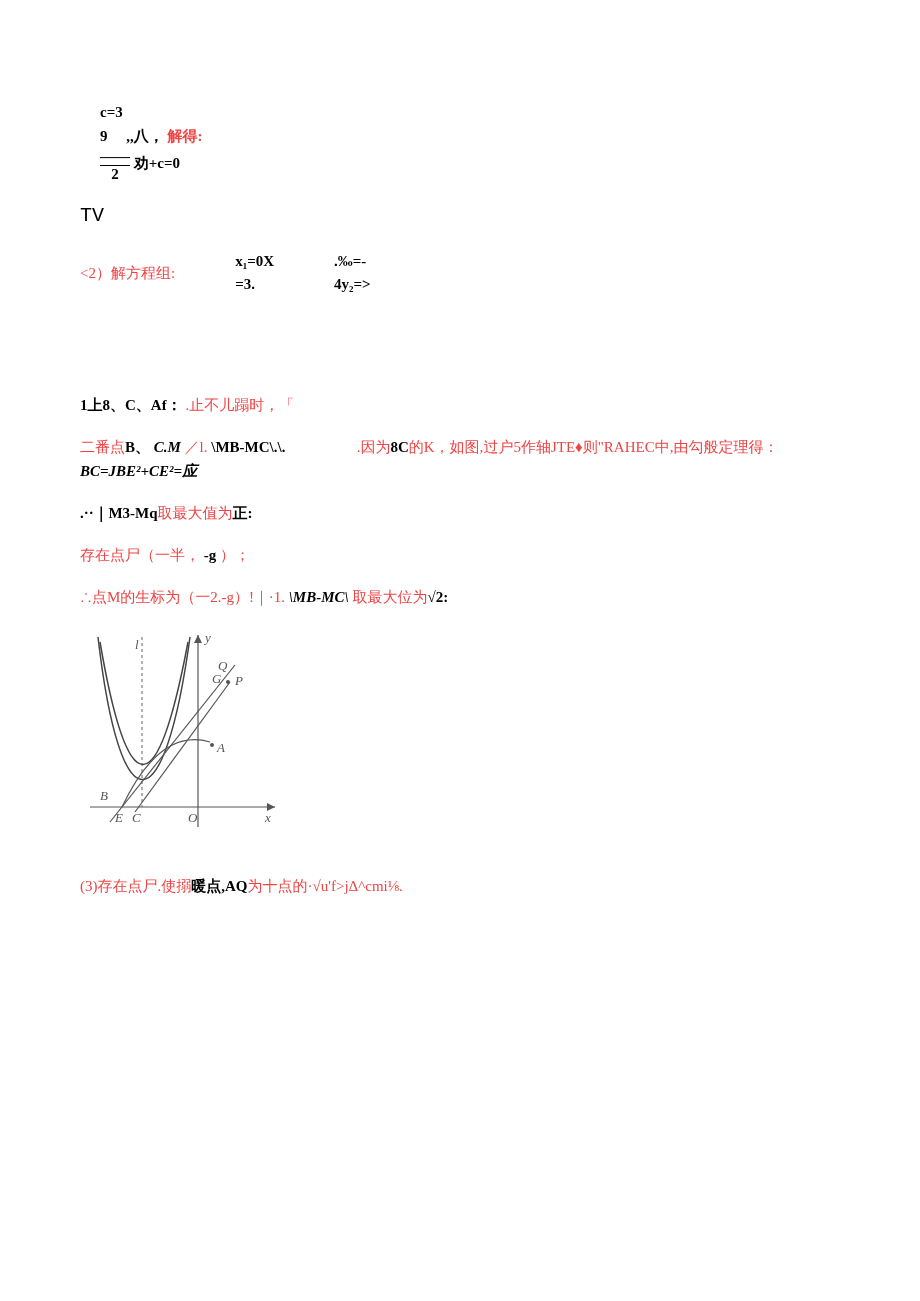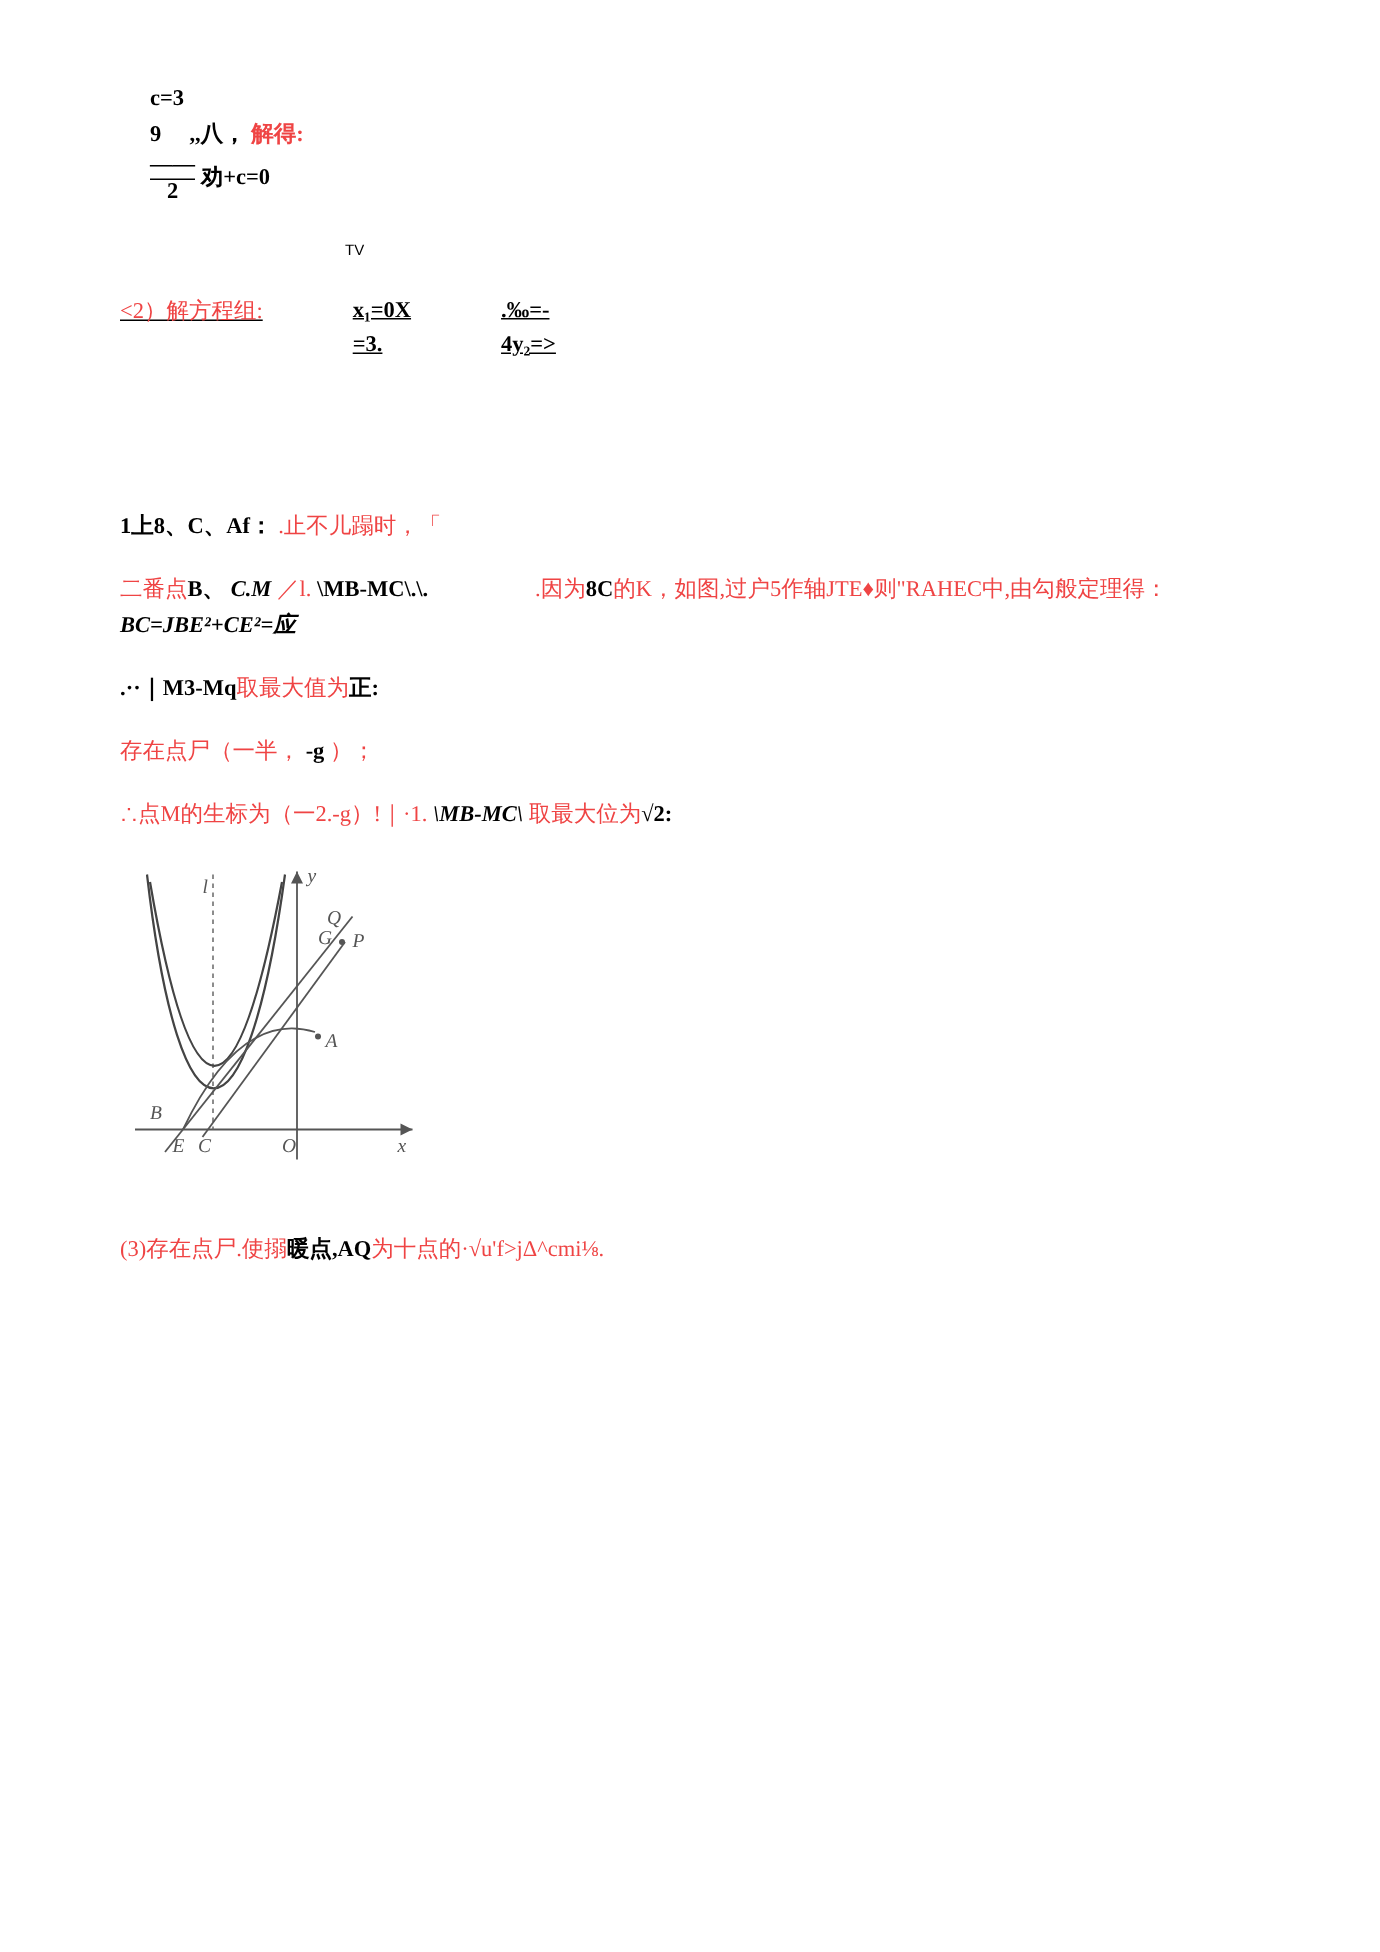--- a/index.html
+++ b/index.html
@@ -6,21 +6,21 @@
     margin: 0;
     padding: 0;
     width: 920px;
     background: #fff;
     font-family: "Times New Roman", "SimSun", serif;
     font-size: 15px;
     color: #000;
     line-height: 1.6;
   }
   .page {
-    padding: 54px 80px 60px 80px;
+    padding: 100px 80px 60px 80px;
   }
   .block {
     margin-bottom: 18px;
   }
   .bold { font-weight: bold; }
   .red { color: #ef4444; }
   .italic { font-style: italic; }
   .frac {
     display: inline-block;
     vertical-align: middle;
@@ -29,28 +29,26 @@
     line-height: 1.1;
   }
   .frac .num { display: block; }
   .frac .den { display: block; border-top: 1px solid #000; }
   .eq-group {
     margin-left: 20px;
     font-weight: bold;
   }
   .row2 {
     display: flex;
-    align-items: flex-start;
+    align-items: center;
     gap: 60px;
-    text-decoration: underline;
   }
   .tv {
-    font-family: Liberation Sans, sans-serif;
-    font-size: 10px;
-    margin-left: 150px;
+    font-family: Liberation Mono, monospace;
+    font-size: 20px;
   }
   .pair-col {
     font-weight: bold;
     line-height: 1.5;
   }
   .gap { height: 40px; }
   .figure {
     margin: 10px 0 30px 0;
   }
   svg text {

